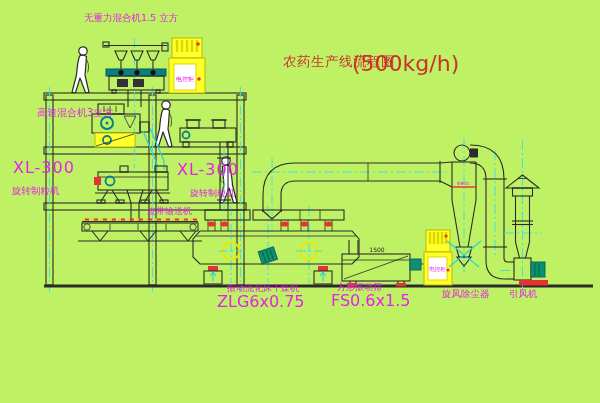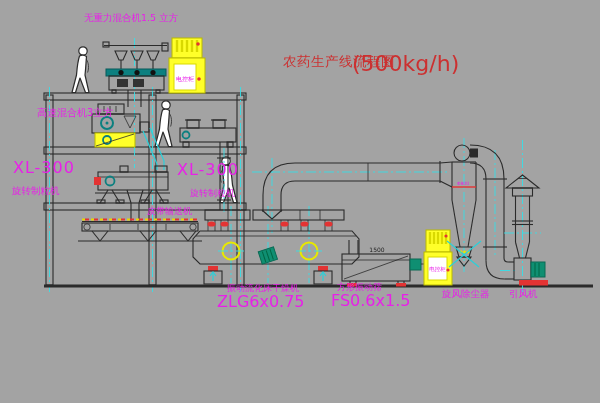--- a/index.html
+++ b/index.html
@@ -1,16 +1,16 @@
 <!DOCTYPE html>
 <html><head>
 <meta charset="utf-8">
 <style>
   html,body{margin:0;padding:0;background:#ffffff;}
-  .stage{width:600px;height:403px;position:relative;background:#a3a3a3;overflow:hidden;}
+  .stage{width:600px;height:403px;position:relative;background:#bef264;overflow:hidden;}
   svg text{font-family:"DejaVu Sans","Liberation Sans",sans-serif;}
   .k  {fill:none;stroke:#2b2b2b;stroke-width:1.1;}
   .kt {fill:none;stroke:#2b2b2b;stroke-width:0.8;}
   .cl {fill:none;stroke:#35dfe8;stroke-width:0.9;stroke-dasharray:10 3 2 3;}
   .cs {fill:none;stroke:#2ad1da;stroke-width:1.2;}
   .yl {fill:#ffff29;stroke:#b9b900;stroke-width:1;}
   .ys {stroke:#d9d900;stroke-width:2.4;}
   .yc {fill:none;stroke:#e8e800;stroke-width:2;}
   .rd {fill:#e33333;stroke:none;}
   .rl {fill:none;stroke:#e33333;stroke-width:1.4;}

